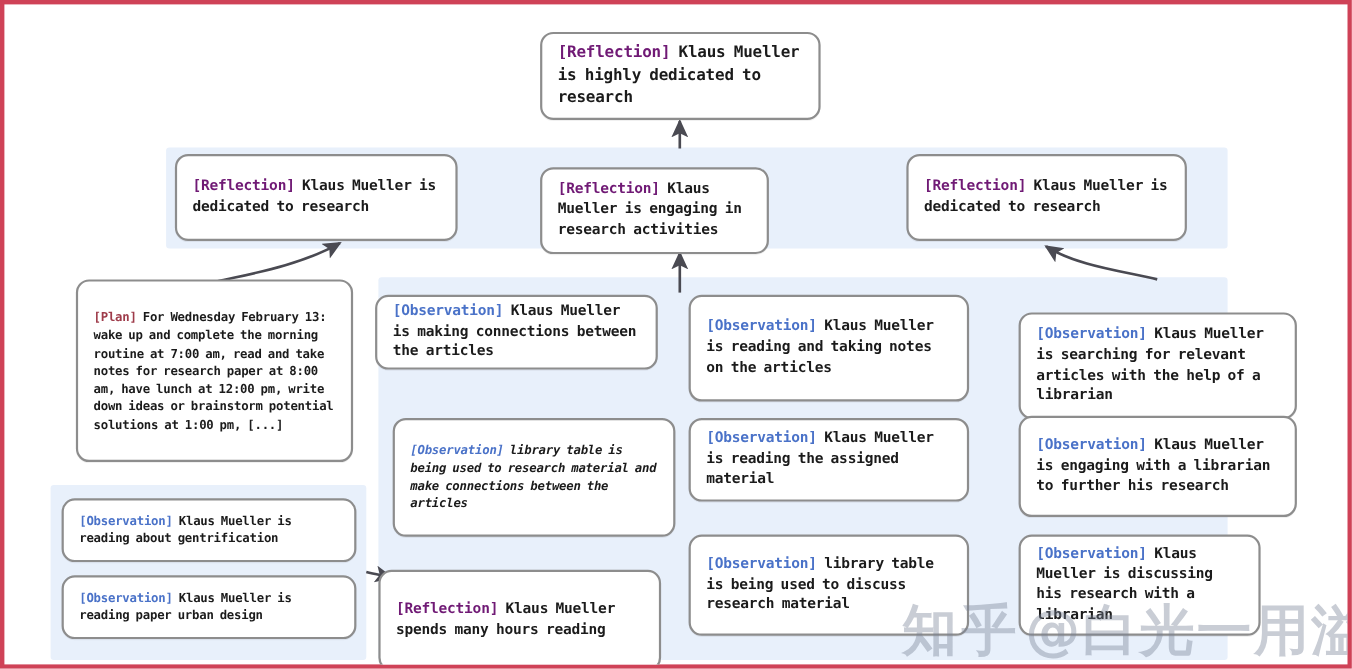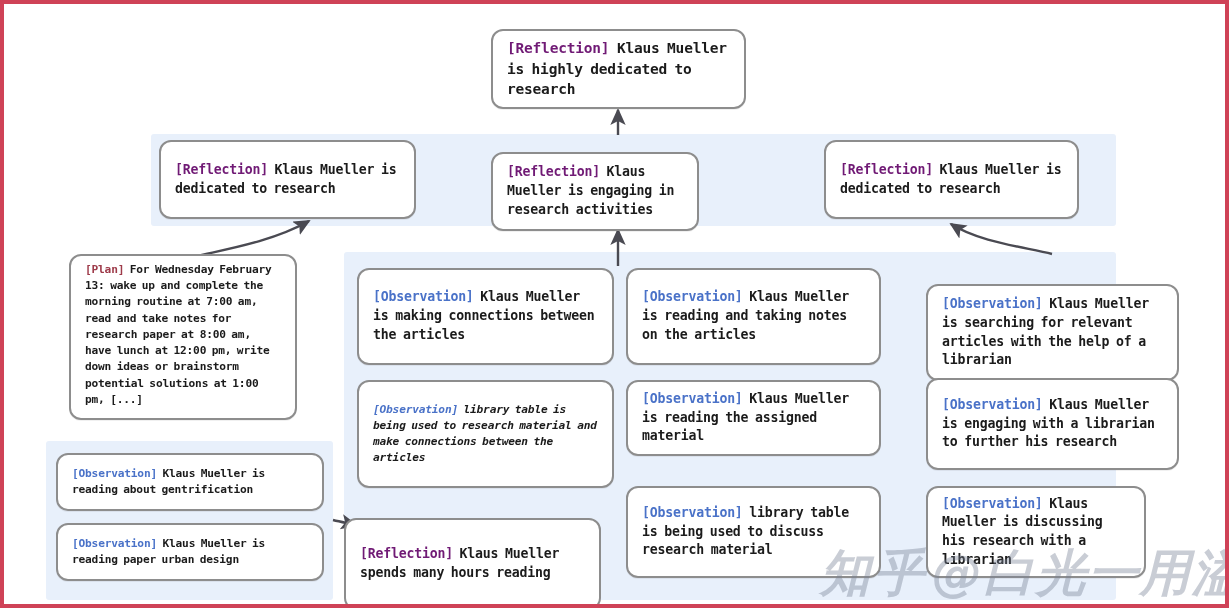--- a/index.html
+++ b/index.html
@@ -60,21 +60,20 @@
     pointer-events: none;
   }
   .watermark {
     position: absolute;
     color: rgba(120,130,150,0.40);
     font-family: "DejaVu Sans", sans-serif;
     font-weight: bold;
     white-space: nowrap;
     pointer-events: none;
     user-select: none;
-    font-style: italic;
   }
 </style>
 </head>
 <body>
 
 <div id="canvas">
 
   <div class="band" style="left:147px; top:130px; width:965px; height:92px;"></div>
   <div class="band" style="left:340px; top:248px; width:772px; height:348px;"></div>
   <div class="band" style="left:42px; top:437px; width:287px; height:159px;"></div>
@@ -114,39 +113,39 @@
       <span class="tag tag-reflection">[Reflection]</span><span> Klaus Mueller is engaging in research activities</span>
     </div>
   </div>
 
   <div class="node fs-13" style="left:820px; top:136px; width:255px; height:79px;">
     <div class="txt">
       <span class="tag tag-reflection">[Reflection]</span><span> Klaus Mueller is dedicated to research</span>
     </div>
   </div>
 
-  <div class="node fs-11" style="left:65px; top:250px; width:228px; height:166px; align-items:flex-end; padding-top:12px;">
+  <div class="node fs-11" style="left:65px; top:250px; width:252px; height:166px; align-items:center; padding-top:12px;">
     <div class="txt" style="line-height:1.45;">
       <span class="tag tag-plan">[Plan]</span><span> For Wednesday February 13: wake up and complete the morning routine at 7:00 am, read and take notes for research paper at 8:00 am, have lunch at 12:00 pm, write down ideas or brainstorm potential solutions at 1:00 pm, [...]</span>
     </div>
   </div>
 
   <div class="node fs-11" style="left:52px; top:449px; width:268px; height:58px;">
     <div class="txt">
       <span class="tag tag-observation">[Observation]</span><span> Klaus Mueller is reading about gentrification</span>
     </div>
   </div>
 
   <div class="node fs-11" style="left:52px; top:519px; width:268px; height:58px;">
     <div class="txt">
       <span class="tag tag-observation">[Observation]</span><span> Klaus Mueller is reading paper urban design</span>
     </div>
   </div>
 
-  <div class="node fs-13" style="left:353px; top:264px; width:257px; height:97px;">
+  <div class="node fs-13" style="left:337px; top:264px; width:257px; height:68px;">
     <div class="txt">
       <span class="tag tag-observation">[Observation]</span><span> Klaus Mueller is making connections between the articles</span>
     </div>
   </div>
 
   <div class="node fs-11" style="left:353px; top:376px; width:257px; height:108px;font-style:italic;">
     <div class="txt">
       <span class="tag tag-observation">[Observation]</span><span> library table is being used to research material and make connections between the articles</span>
     </div>
   </div>

